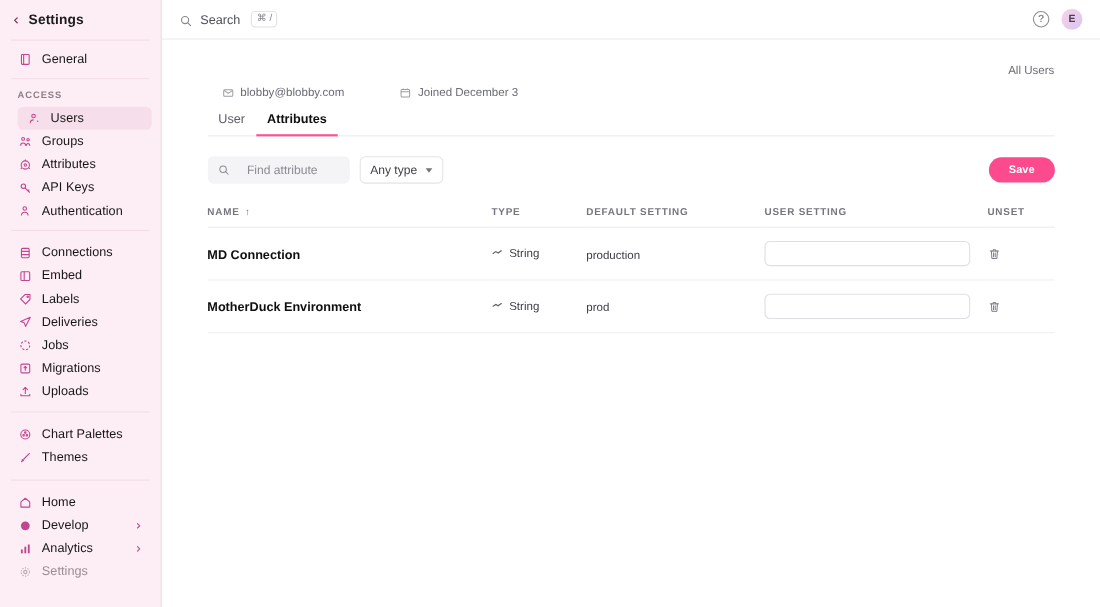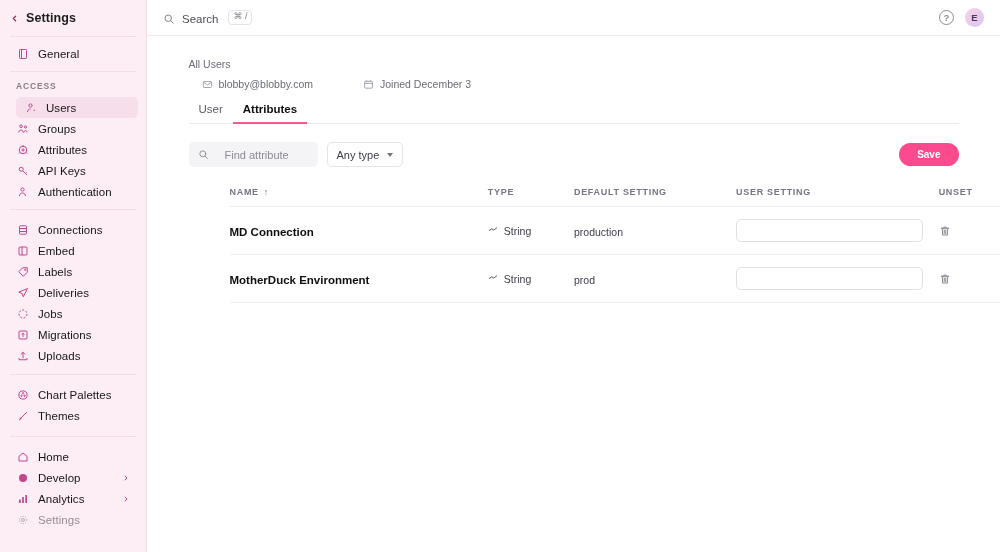--- a/index.html
+++ b/index.html
@@ -79,21 +79,21 @@
   .avatar {
     width: 19px; height: 19px; border-radius: 50%;
     background: linear-gradient(135deg, #f9d3e6 0%, #d9c4f2 100%);
     color: #4a3a54; font-size: 9.5px; font-weight: bold;
     display: flex; align-items: center; justify-content: center;
   }
 
   .content { flex: 1; overflow: hidden; padding: 0 40px 0 40px; }
   .inner { max-width: 770px; margin: 0 auto; padding-top: 22px; }
 
-  .crumb { font-size: 10.5px; color: #6b6c75; margin-bottom: 8px; }
+  .crumb { font-size: 10.5px; color: #6b6c75; margin-bottom: 8px; text-align: right; }
   .page-title { font-size: 20px; font-weight: bold; color: #0f0f0f; letter-spacing: -.2px; margin-bottom: 9px; }
   .meta-row { display: flex; align-items: center; gap: 0; margin-bottom: 13px; padding-left: 13px; }
   .meta { display: flex; align-items: center; gap: 6px; font-size: 10.5px; color: #6b6c75; }
   .meta .mi { color: #9a9ba3; display: flex; }
   .meta.second { margin-left: 50px; }
 
   .tabs { display: flex; gap: 0; border-bottom: 1px solid #ececf0; margin-bottom: 18px; padding-left: 0; }
   .tab {
     font-size: 11.5px; color: #5c5d66; padding: 0 10px 7px 10px;
     border-bottom: 2px solid transparent; margin-bottom: -1px; cursor: default;
@@ -116,21 +116,21 @@
   }
   .caret { width: 0; height: 0; border-left: 3.5px solid transparent; border-right: 3.5px solid transparent; border-top: 4px solid #73747d; }
   .save-btn {
     margin-left: auto;
     background: #fb4a8e; color: #fff;
     font-size: 10px; font-weight: bold;
     border: none; border-radius: 40px;
     padding: 6px 18px; cursor: default;
   }
 
-  table.attrs { width: 100%; border-collapse: collapse; table-layout: fixed; margin-left: 41px; }
+  table.attrs { width: 100%; border-collapse: collapse; table-layout: fixed; }
   table.attrs th {
     text-align: left; font-size: 9px; letter-spacing: .7px; color: #75767f;
     font-weight: bold; text-transform: uppercase;
     padding: 0 0 9px 0; border-bottom: 1px solid #ececf0;
   }
   .sortarrow { font-size: 9px; margin-left: 5px; color: #75767f; }
   table.attrs td { padding: 12px 0; border-bottom: 1px solid #f0f0f3; vertical-align: middle; }
   .c-name { width: 255px; }
   .c-type { width: 85px; }
   .c-default { width: 160px; }

